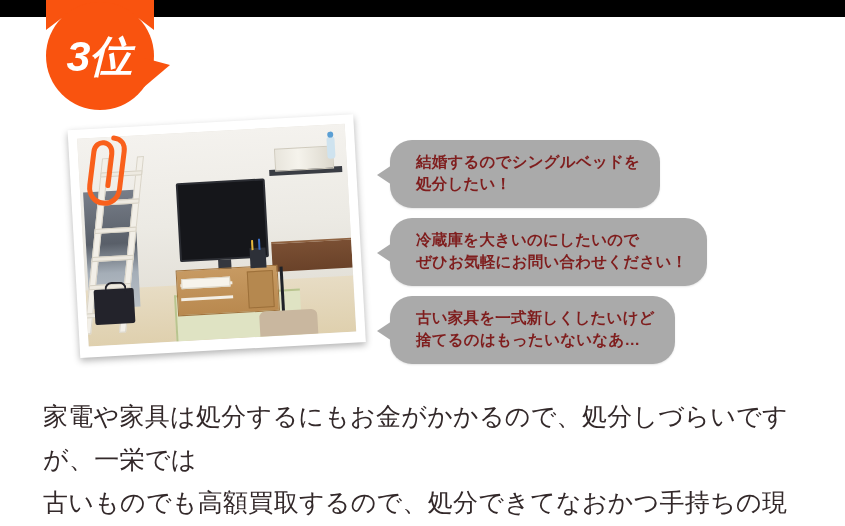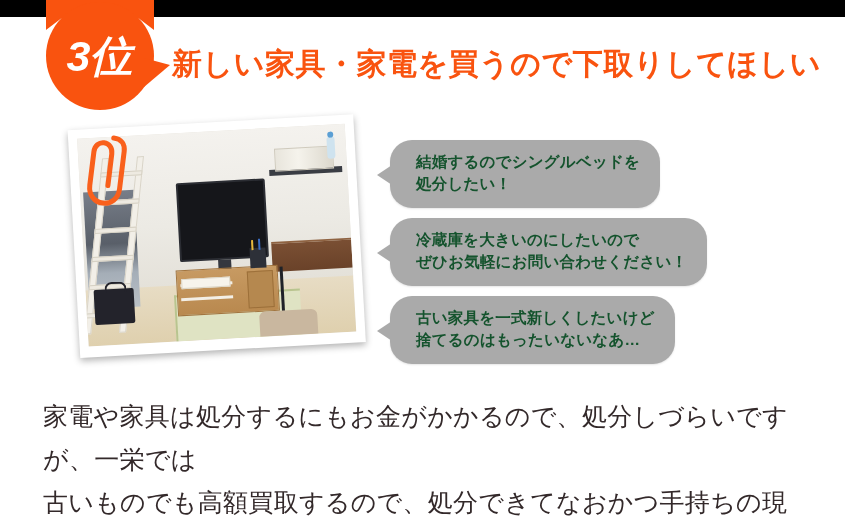--- a/index.html
+++ b/index.html
@@ -214,21 +214,21 @@
   
   .bubbles {
     position: absolute; left: 390px; top: 140px;
     width: 400px;
     z-index: 2;
   }
   .bubble {
     position: relative;
     display: inline-block;
     background: #aaaaaa;
-    color: #14532d;
+    color: #7f1d1d;
     border-radius: 22px;
     padding: 11px 20px 12px 26px;
     margin-bottom: 10px;
     font-size: 15.5px;
     font-weight: bold;
     line-height: 1.45;
     letter-spacing: 0.2px;
     white-space: pre-line;
     box-shadow: 0 1px 2px rgba(0,0,0,0.10);
   }
@@ -262,21 +262,20 @@
   <div class="top-bar"></div>
 
   <div class="ribbon-tab"></div>
 
   <div class="rank-badge">
     <div class="rank-circle"></div>
     <div class="rank-tail"></div>
     <div class="rank-label">3位</div>
   </div>
 
-  <div class="headline">新しい家具・家電を買うので下取りしてほしい</div>
 
   <div class="photo-wrap">
     <div class="photo-frame">
       <div class="photo-inner">
         <div class="ph-wall"></div>
         <div class="ph-floor"></div>
         <div class="ph-tatami"></div>
         <div class="ph-shelfstack"></div>
         <div class="ph-ladder">
           <div class="rail l"></div>

